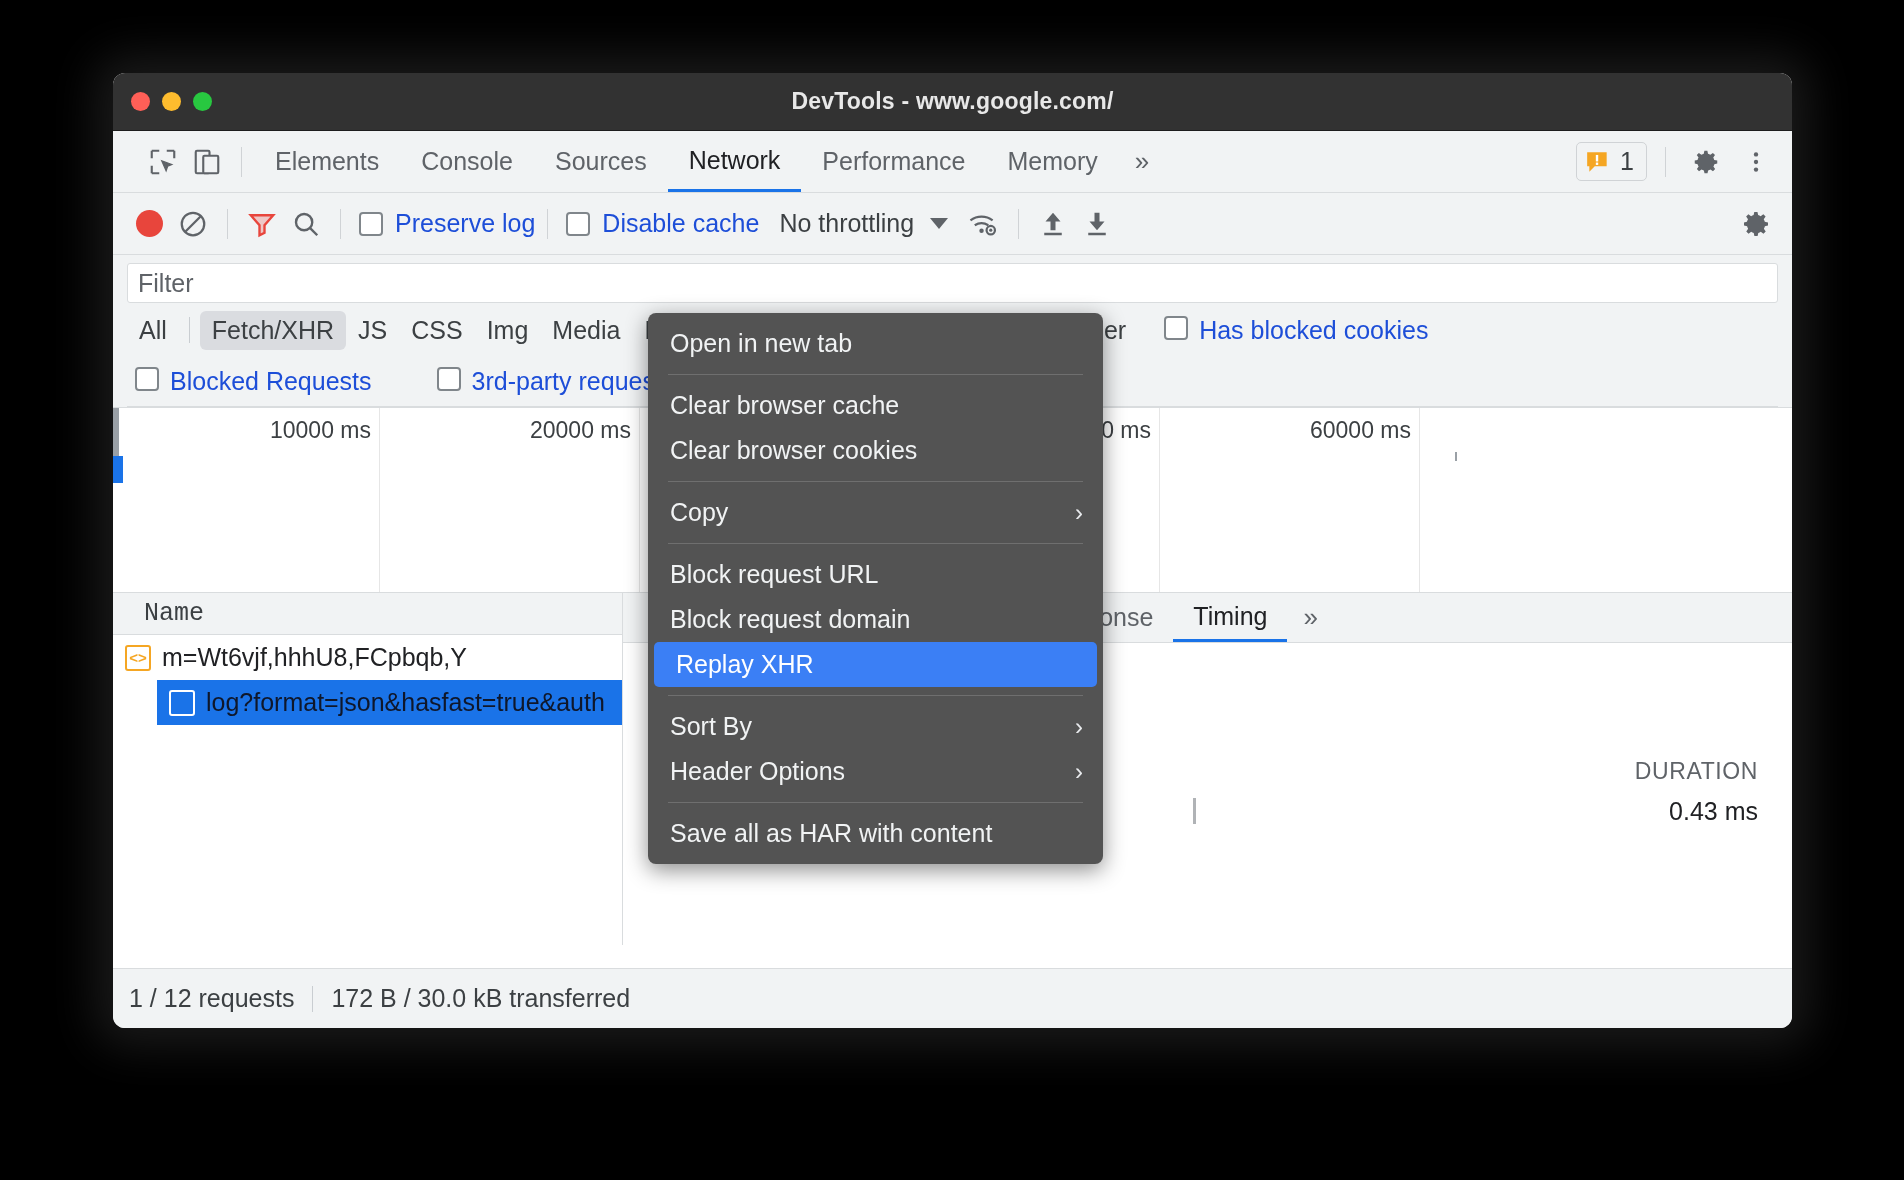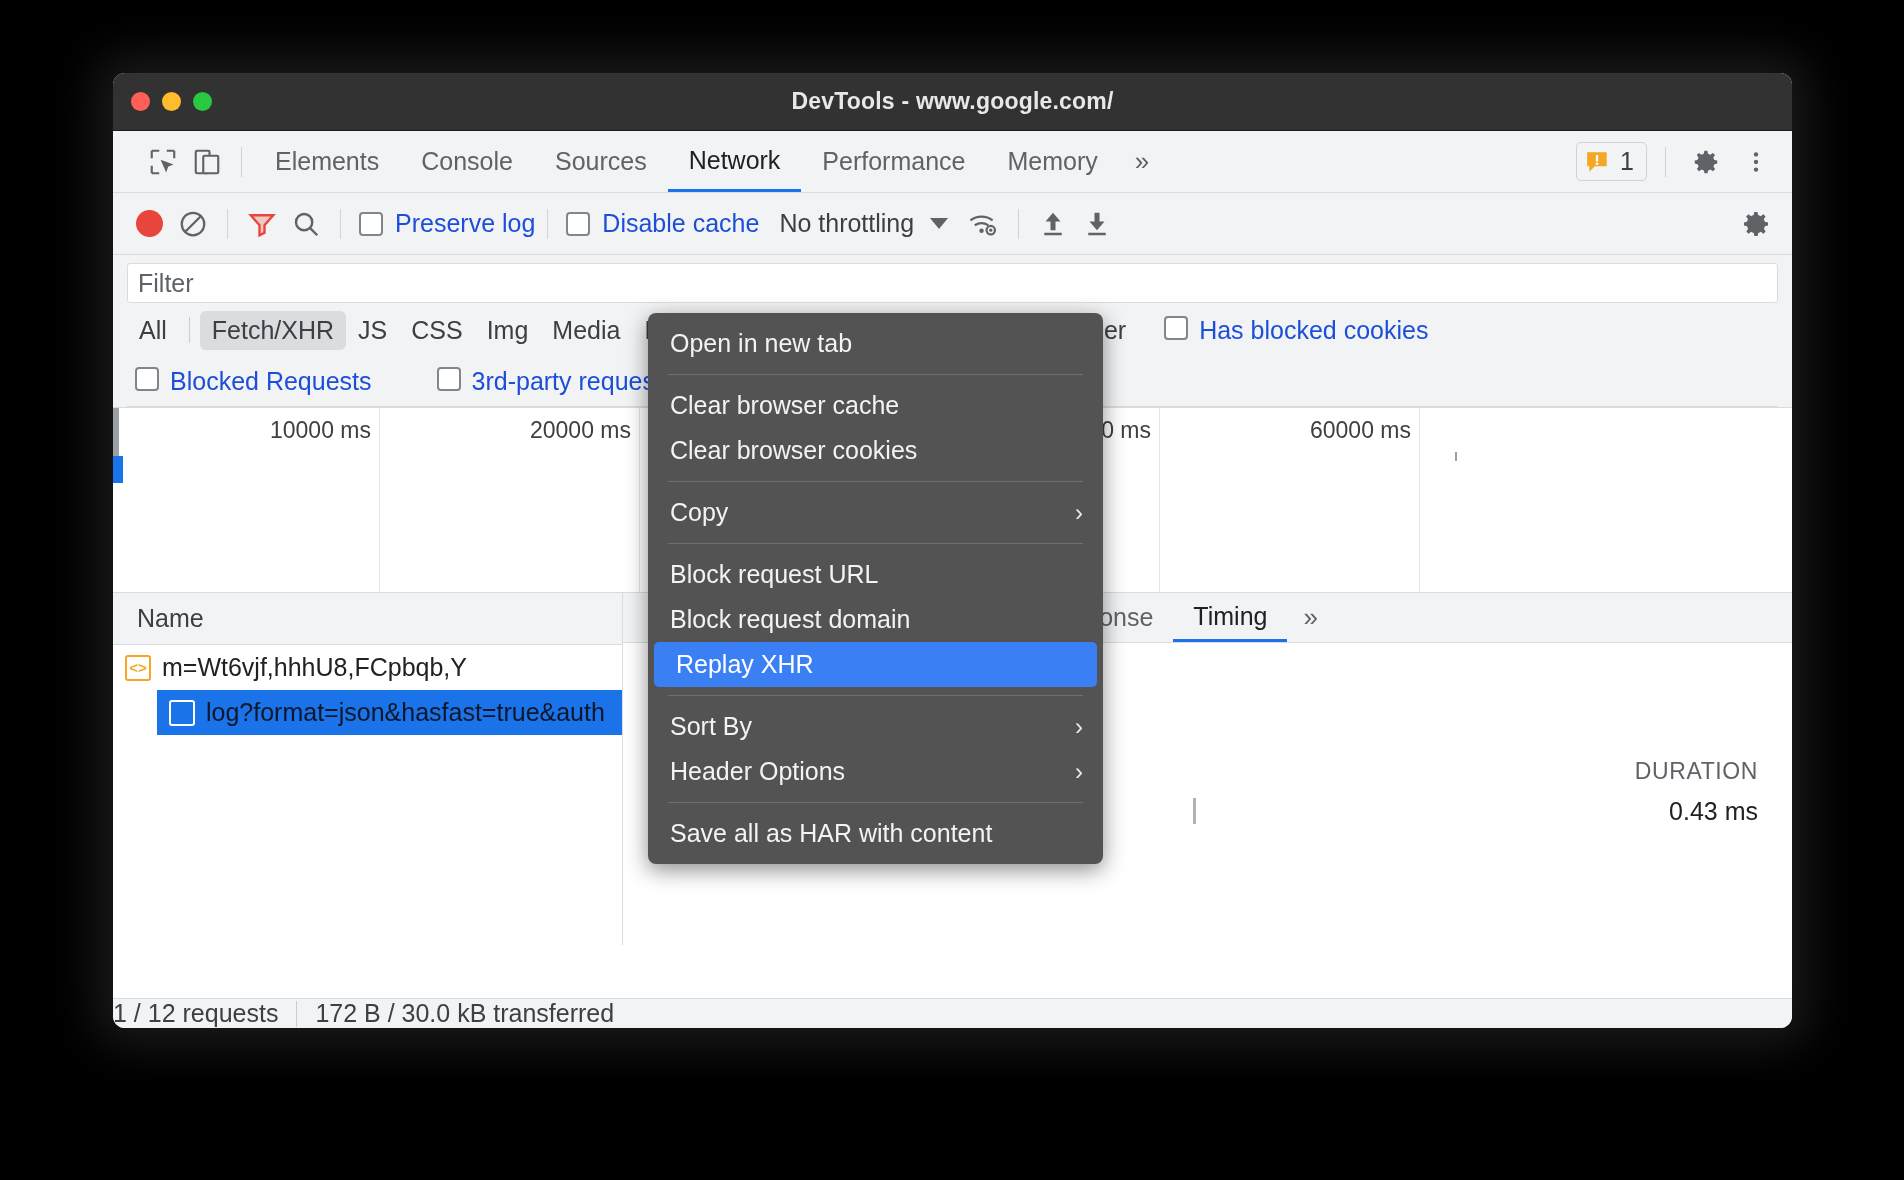--- a/index.html
+++ b/index.html
@@ -149,23 +149,23 @@
   .ov-handle { position: absolute; left: 0; top: 48px; width: 10px; height: 27px; background: #1a73e8; }
   .ov-tick { position: absolute; width: 2px; height: 9px; background: #9aa0a6; }
 
   
   .body-split { display: flex; height: 352px; }
   .req-pane {
     width: 510px; background: #fff; position: relative;
     border-right: 1px solid #d9dcde; display: flex; flex-direction: column;
   }
   .req-header {
-    height: 52px; background: #f1f3f4; border-bottom: 1px solid #d9dcde;
-    display: flex; align-items: center; padding-left: 24px;
-    font-size: 25px; color: #3c4043;
+    height: 42px; background: #f1f3f4; border-bottom: 1px solid #d9dcde;
+    display: flex; align-items: center; padding-left: 31px;
+    font-size: 25px; color: #3c4043; font-family: Liberation Mono, monospace;
   }
   .req-list { flex: 1; overflow: hidden; }
   .req-row {
     height: 45px; display: flex; align-items: center;
     padding-left: 12px; gap: 11px; font-size: 25px; color: #202124;
     white-space: nowrap;
   }
   .req-row.selected { background: #1a73e8; color: #0f172a; margin-left: 44px; }
   .ricon { width: 26px; height: 26px; flex: none; }
   .ricon.code {
@@ -203,22 +203,22 @@
   .tim-bar-area { flex: 1; position: relative; height: 30px; }
   .tim-bar {
     position: absolute; left: 46%; top: 2px; width: 3px; height: 26px;
     background: #b0b3b6;
   }
   .tim-val { flex: none; text-align: right; }
 
   
   .statusbar {
     position: absolute; left: 0; right: 0; bottom: 0;
-    height: 30px; background: #f1f3f4; border-top: 1px solid #d9dcde;
-    display: flex; align-items: center; 
+    height: 60px; background: #f1f3f4; border-top: 1px solid #d9dcde;
+    display: flex; align-items: center; padding-left: 16px;
     font-size: 25px; color: #3c4043; white-space: nowrap;
   }
   .status-sep { width: 1px; height: 26px; background: #c9cdd1; margin: 0 18px; }
 
   
   .ctxmenu {
     position: absolute; left: 535px; top: 240px;
     width: 455px; background: #535353;
     border-radius: 8px; padding: 8px 0;
     box-shadow: 0 6px 22px rgba(0,0,0,0.45);

